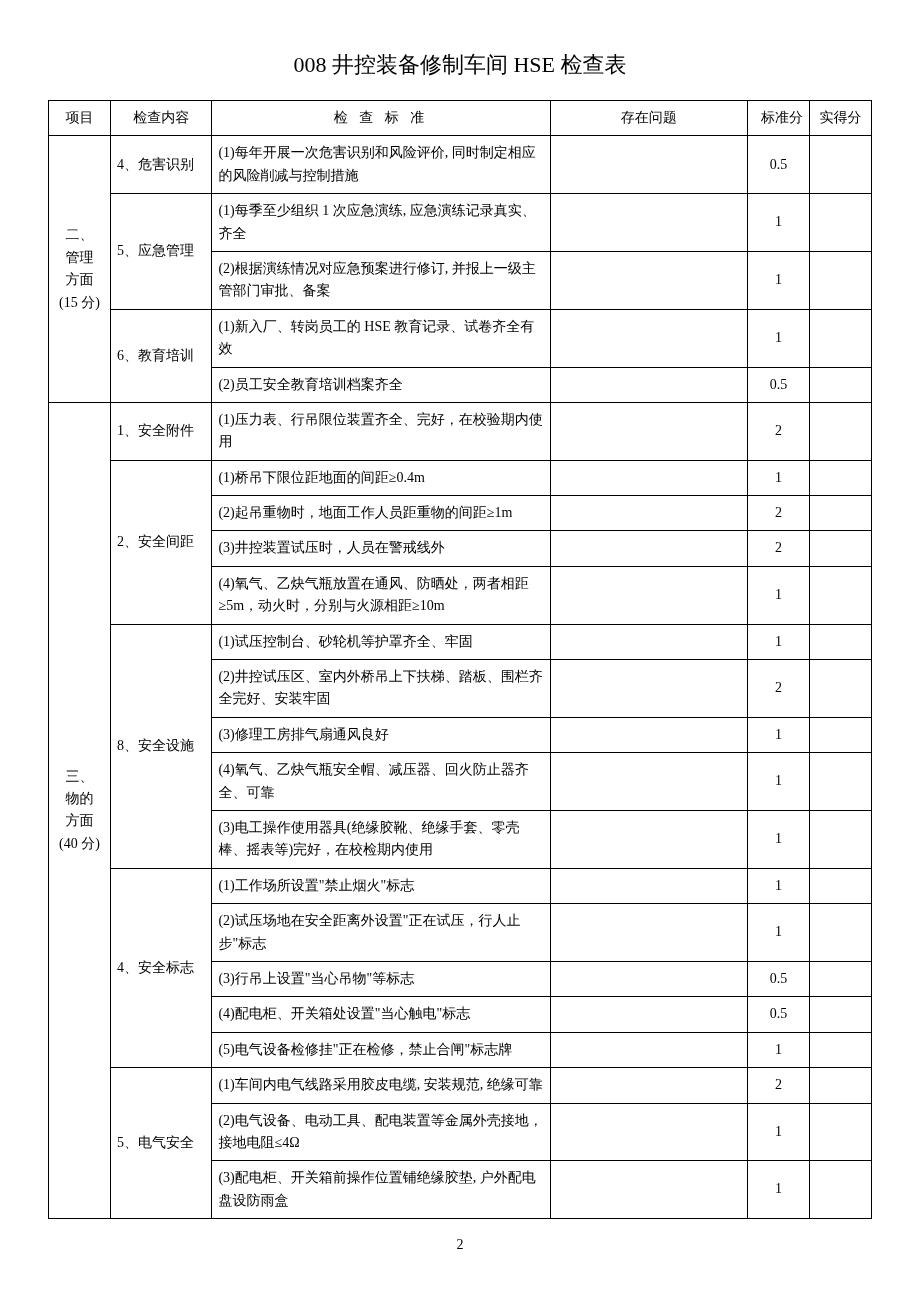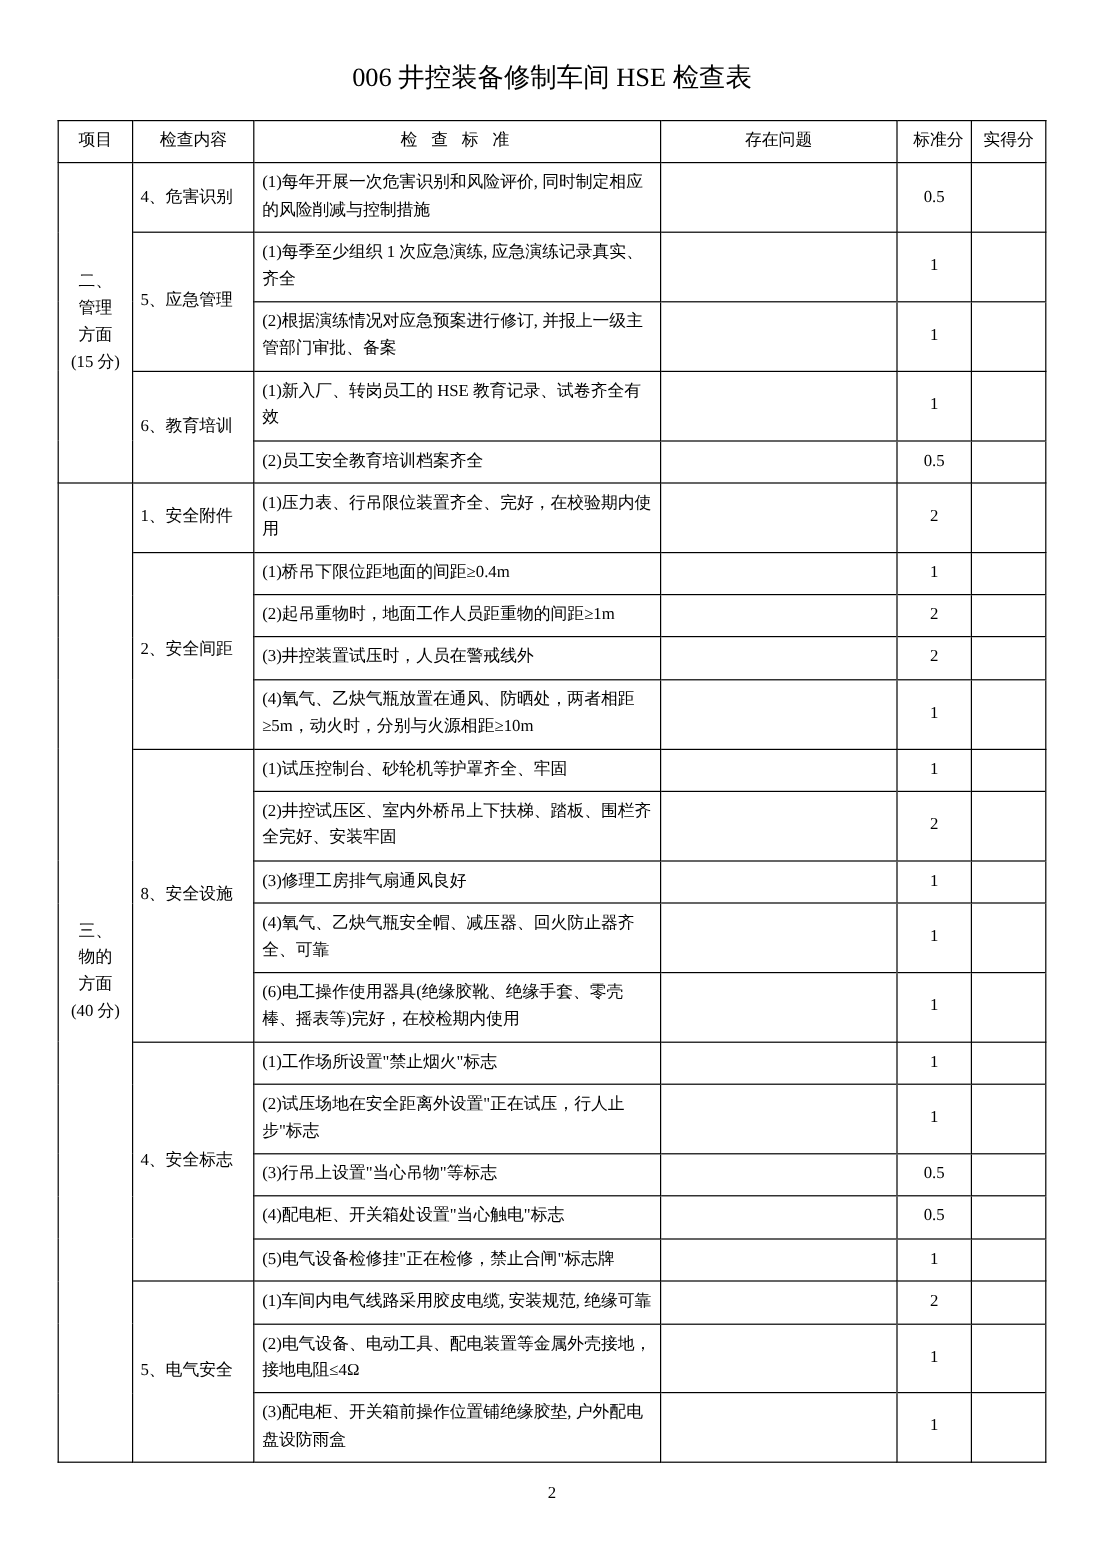--- a/index.html
+++ b/index.html
@@ -41,21 +41,21 @@
   .col-score   { width: 55px; text-align: center; }
   td.col-content { text-align: left; }
   td.col-project, td.col-std, td.col-score { text-align: center; }
   .spaced { letter-spacing: 4px; }
   .pagenum { text-align: center; font-size: 14px; margin-top: 18px; }
   td.dashed-b { border-bottom: 1px dashed #000; }
 </style>
 </head>
 <body>
 
-<h1>006 井控装备修制车间 HSE 检查表</h1>
+<h1>008 井控装备修制车间 HSE 检查表</h1>
 
 <table>
   <colgroup>
     <col style="width:55px">
     <col style="width:90px">
     <col style="width:300px">
     <col style="width:175px">
     <col style="width:55px">
     <col style="width:55px">
   </colgroup>
@@ -162,21 +162,21 @@
         <td class="col-std dashed-b">1</td>
         <td class="col-score dashed-b"></td>
       </tr>
       <tr>
         <td class="col-standard dashed-b">(4)氧气、乙炔气瓶安全帽、减压器、回火防止器齐全、可靠</td>
         <td class="col-issues dashed-b"></td>
         <td class="col-std dashed-b">1</td>
         <td class="col-score dashed-b"></td>
       </tr>
       <tr>
-        <td class="col-standard">(6)电工操作使用器具(绝缘胶靴、绝缘手套、零壳棒、摇表等)完好，在校检期内使用</td>
+        <td class="col-standard">(3)电工操作使用器具(绝缘胶靴、绝缘手套、零壳棒、摇表等)完好，在校检期内使用</td>
         <td class="col-issues"></td>
         <td class="col-std">1</td>
         <td class="col-score"></td>
       </tr>
       <tr>
         <td class="col-content" rowspan="5">4、安全标志</td>
         <td class="col-standard dashed-b">(1)工作场所设置"禁止烟火"标志</td>
         <td class="col-issues dashed-b"></td>
         <td class="col-std dashed-b">1</td>
         <td class="col-score dashed-b"></td>

